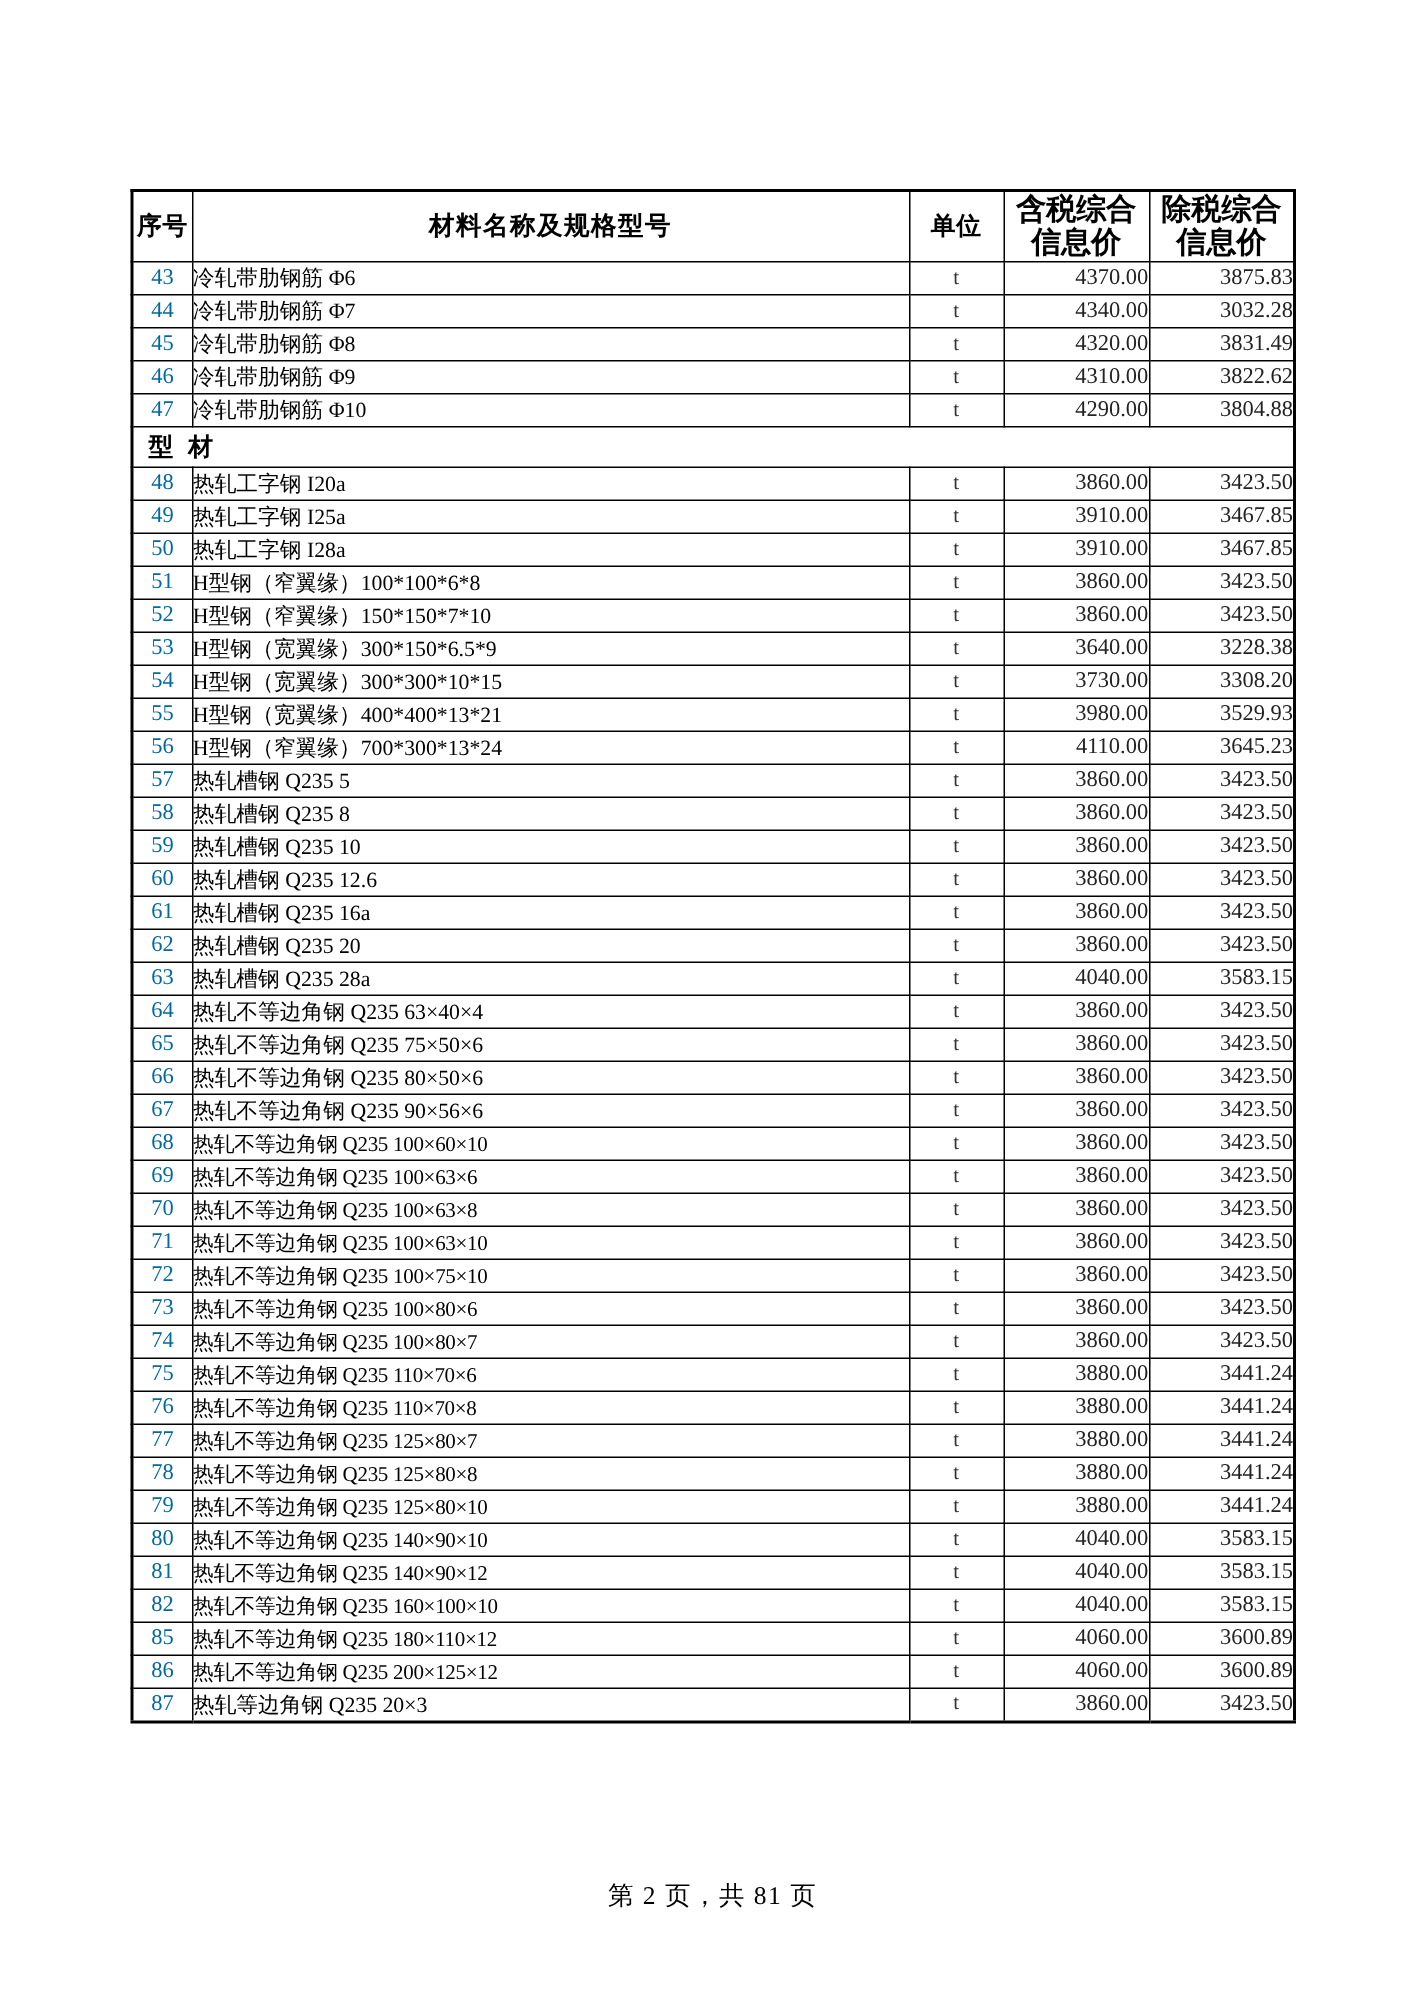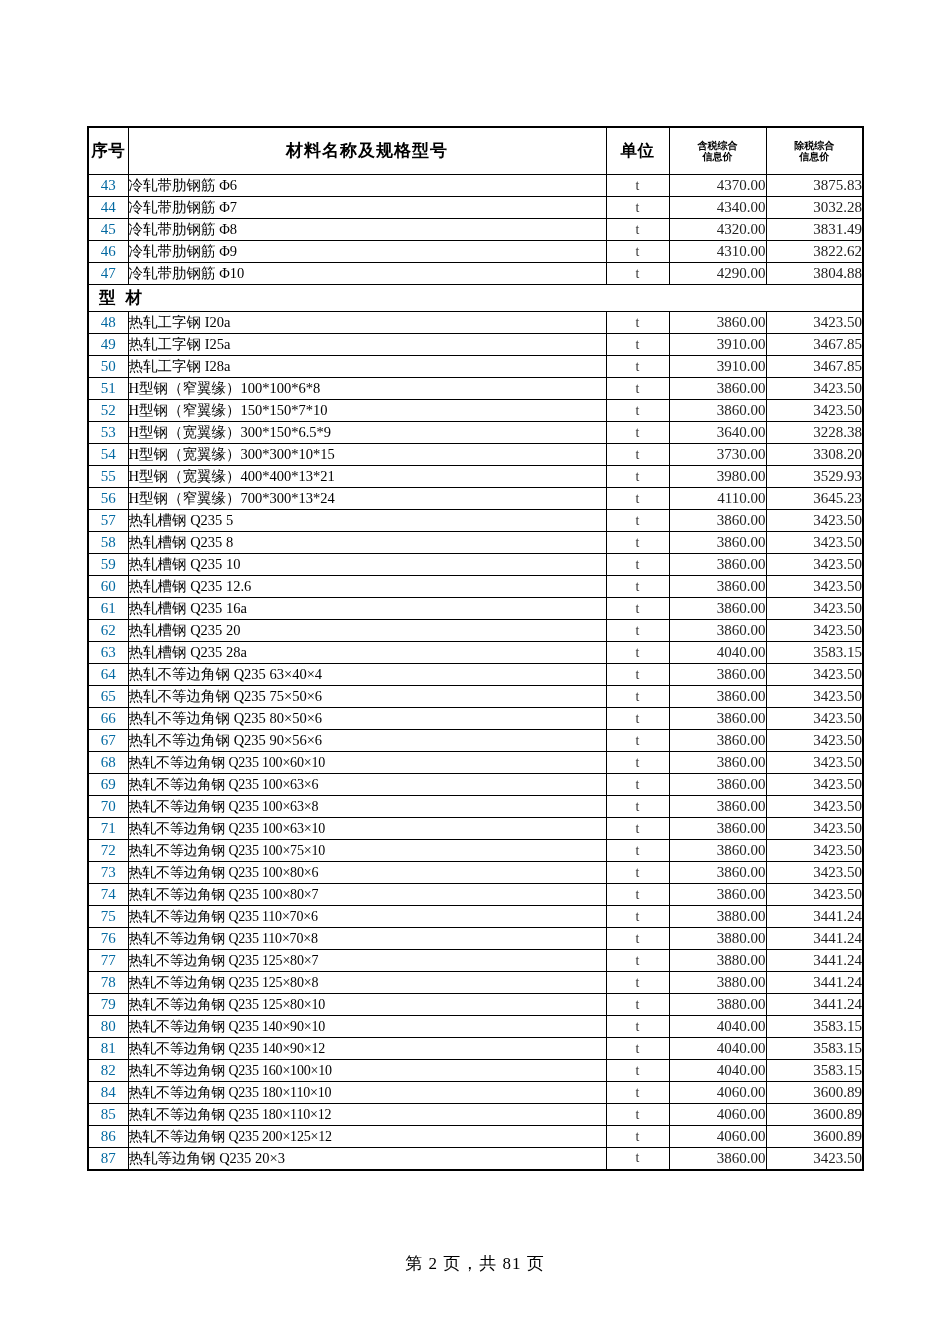--- a/index.html
+++ b/index.html
@@ -53,21 +53,21 @@
     font-weight: bold;
     font-size: 16.5px;
     text-align: center;
     line-height: 1.12;
     border-bottom: 2px solid #000;
     letter-spacing: 0.5px;
   }
   th.h-no   { font-size: 16.5px; }
   th.h-name { font-size: 17px; letter-spacing: 1px; }
   th.h-unit { font-size: 16.5px; margin-left: 40px; }
-  th.h-price { font-size: 10px; letter-spacing: 0px; }
+  th.h-price { font-size: 20px; letter-spacing: 0px; }
   th .pl { display: block; }
 
   
   tbody tr { height: 22px; }
   td.d-no {
     text-align: center;
     font-size: 15px;
     color: #0369a1;
   }
   td.d-name {
@@ -424,27 +424,20 @@
             <td class="d-price">3583.15</td>
           </tr>
           <tr>
             <td class="d-no">82</td>
             <td class="d-name cjk-tight">热轧不等边角钢  Q235  160×100×10</td>
             <td class="d-unit">t</td>
             <td class="d-price">4040.00</td>
             <td class="d-price">3583.15</td>
           </tr>
           <tr>
-            <td class="d-no">84</td>
-            <td class="d-name cjk-tight">热轧不等边角钢  Q235  180×110×10</td>
-            <td class="d-unit">t</td>
-            <td class="d-price">4060.00</td>
-            <td class="d-price">3600.89</td>
-          </tr>
-          <tr>
             <td class="d-no">85</td>
             <td class="d-name cjk-tight">热轧不等边角钢  Q235  180×110×12</td>
             <td class="d-unit">t</td>
             <td class="d-price">4060.00</td>
             <td class="d-price">3600.89</td>
           </tr>
           <tr>
             <td class="d-no">86</td>
             <td class="d-name cjk-tight">热轧不等边角钢  Q235  200×125×12</td>
             <td class="d-unit">t</td>

